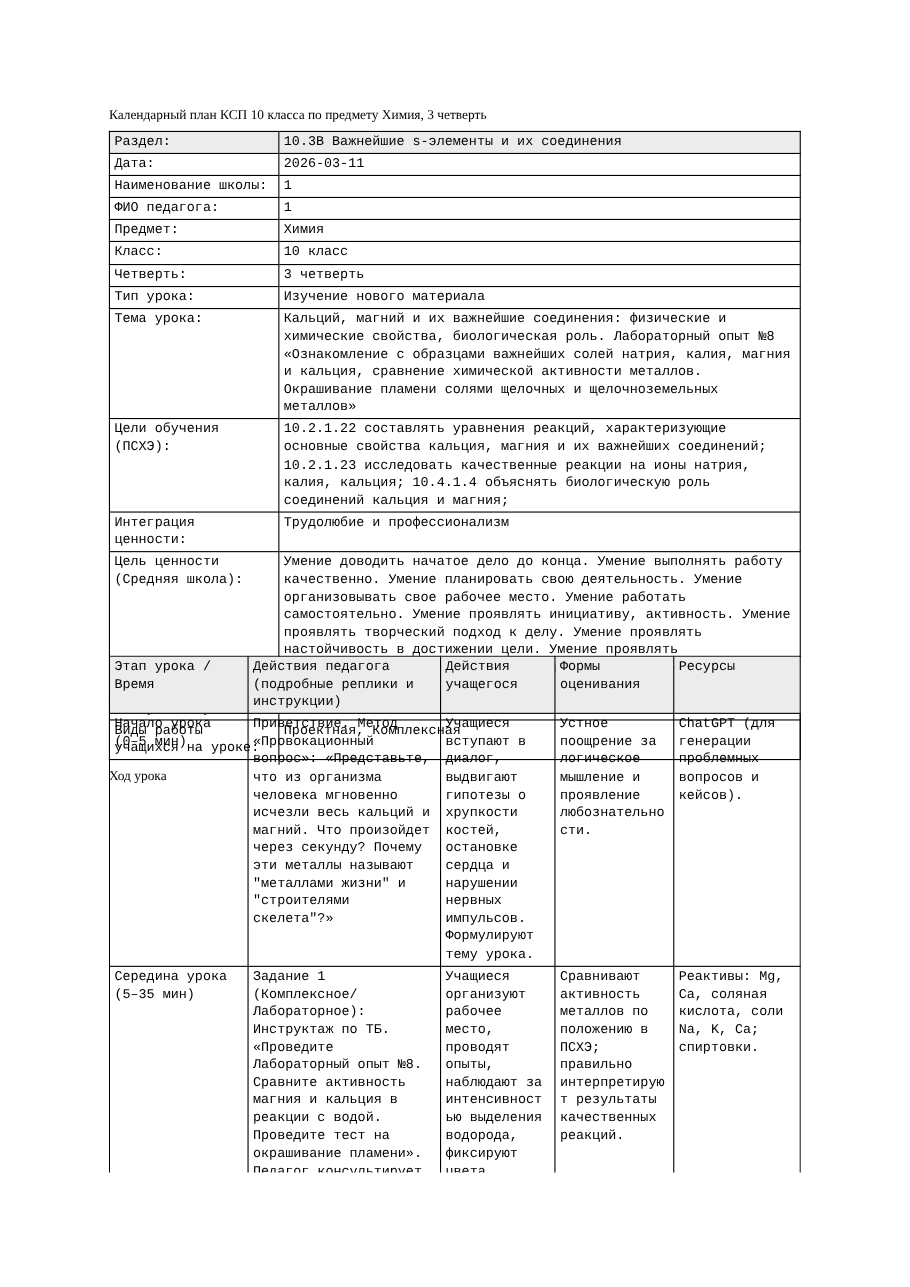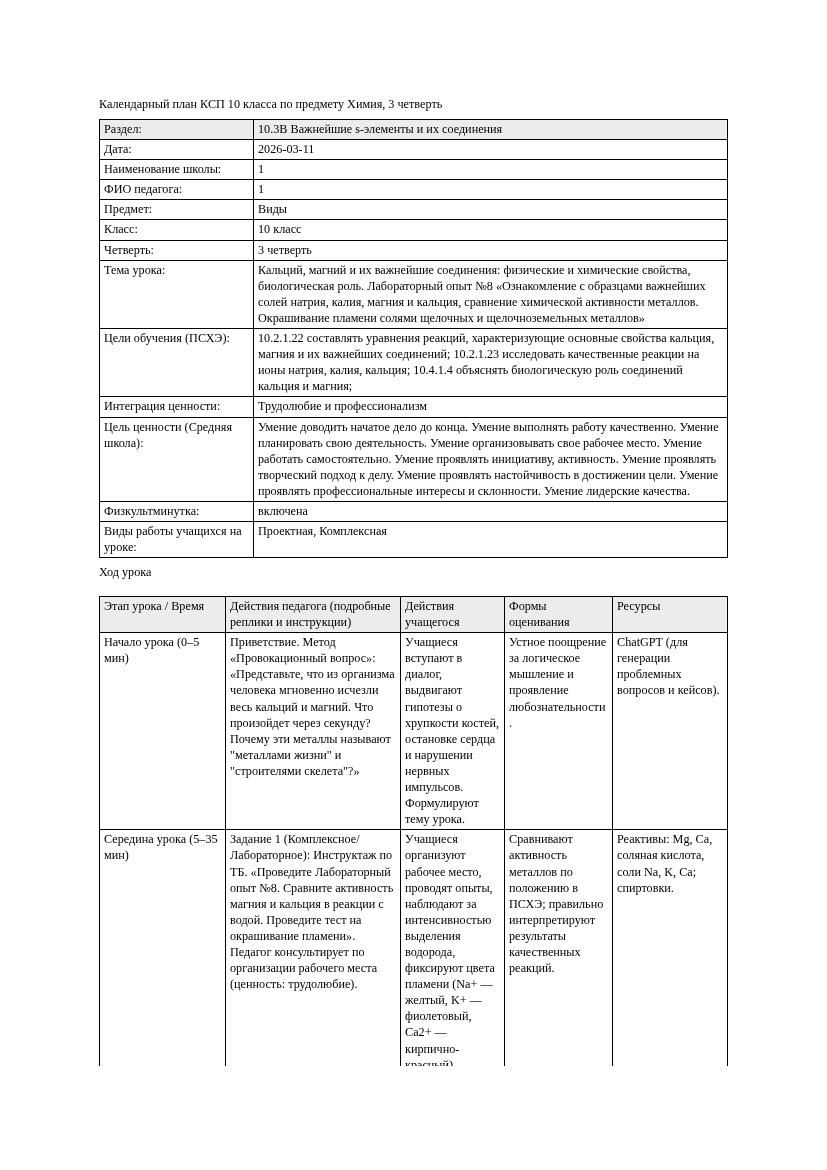--- a/index.html
+++ b/index.html
@@ -26,20 +26,21 @@
     font-size: 12.2px;
     line-height: 16px;
     margin: 0 0 7px 0;
     white-space: nowrap;
   }
   table.doc-table {
     border-collapse: collapse;
     width: 628px;
     table-layout: fixed;
     margin: 0;
+    font-family: Liberation Mono, monospace;
   }
   table.doc-table td,
   table.doc-table th {
     border: 1px solid #000000;
     vertical-align: top;
     padding: 1px 4px 2px 4px;
     font-size: 12.2px;
     line-height: 16.1px;
     font-weight: normal;
     text-align: left;
@@ -98,29 +99,33 @@
         <tr>
           <td>Наименование школы:</td>
           <td>1</td>
         </tr>
         <tr>
           <td>ФИО педагога:</td>
           <td>1</td>
         </tr>
         <tr>
           <td>Предмет:</td>
-          <td>Виды</td>
+          <td>Химия</td>
         </tr>
         <tr>
           <td>Класс:</td>
           <td>10 класс</td>
         </tr>
         <tr>
           <td>Четверть:</td>
           <td>3 четверть</td>
+        </tr>
+        <tr>
+          <td>Тип урока:</td>
+          <td>Изучение нового материала</td>
         </tr>
         <tr>
           <td>Тема урока:</td>
           <td>Кальций, магний и их важнейшие соединения: физические и химические свойства, биологическая роль. Лабораторный опыт №8 «Ознакомление с образцами важнейших солей натрия, калия, магния и кальция, сравнение химической активности металлов. Окрашивание пламени солями щелочных и щелочноземельных металлов»</td>
         </tr>
         <tr>
           <td>Цели обучения (ПСХЭ):</td>
           <td>10.2.1.22 составлять уравнения реакций, характеризующие основные свойства кальция, магния и их важнейших соединений; 10.2.1.23 исследовать качественные реакции на ионы натрия, калия, кальция; 10.4.1.4 объяснять биологическую роль соединений кальция и магния;</td>
         </tr>
         <tr>

